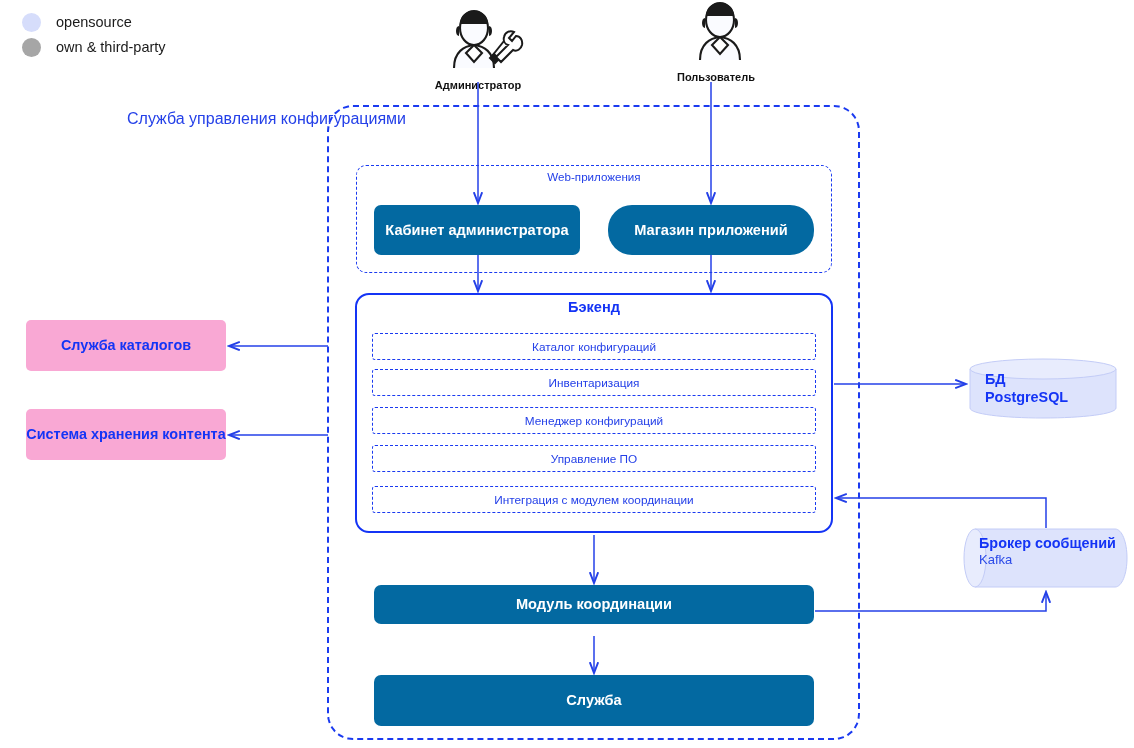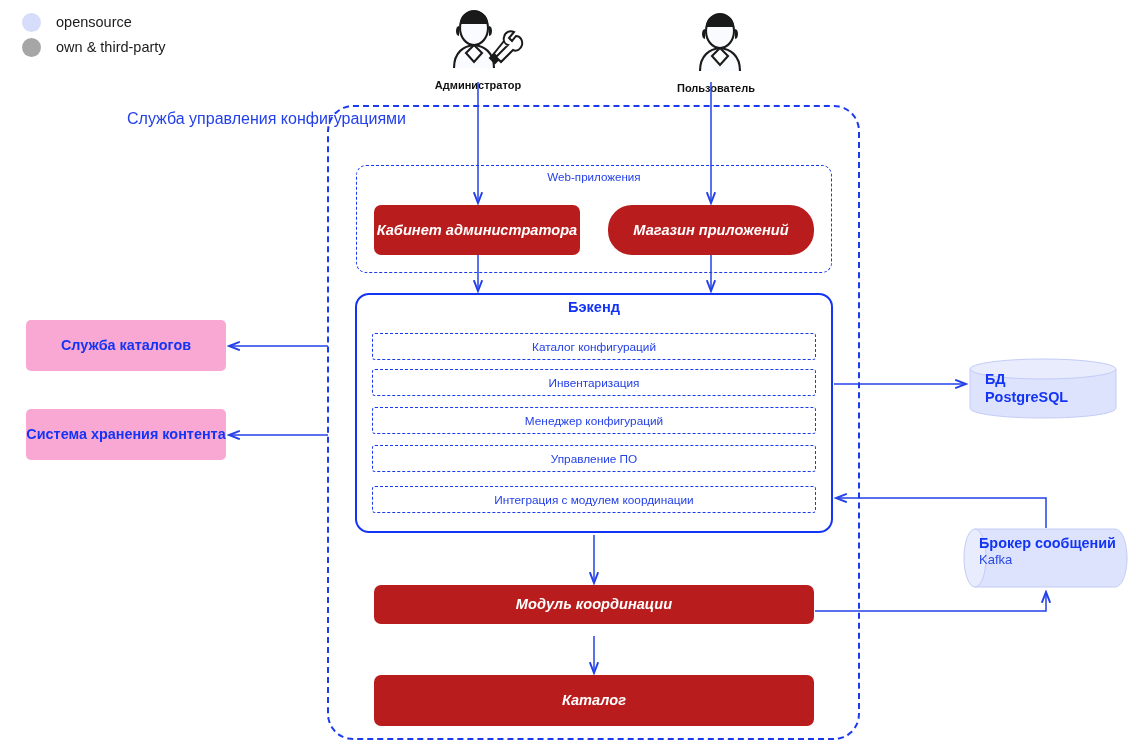--- a/index.html
+++ b/index.html
@@ -19,23 +19,23 @@
   #outer-title{left:0;top:110px;width:533px;text-align:center;
       font-size:16px;color:#2440e8;}
 
   
   #webapps-box{left:356px;top:165px;width:476px;height:108px;
       border:1.6px dashed #1a3af0;border-radius:10px;box-sizing:border-box;}
   #webapps-title{left:356px;top:165px;width:476px;text-align:center;
       padding-top:5px;font-size:11.6px;color:#2440e8;}
 
   
-  .bluebox{background:#b91c1c;border-radius:7px;color:#ffffff;
+  .bluebox{background:#0369a1;border-radius:7px;color:#ffffff;
       display:flex;align-items:center;justify-content:center;text-align:center;
-      font-weight:bold;line-height:1.28;box-sizing:border-box;font-style:italic;}
+      font-weight:bold;line-height:1.28;box-sizing:border-box;}
   #box-admin-cabinet{left:374px;top:205px;width:206px;height:50px;font-size:14.6px;}
   #box-app-store{left:608px;top:205px;width:206px;height:50px;font-size:14.6px;border-radius:24px;}
   #box-coordination{left:374px;top:585px;width:440px;height:39px;font-size:14.6px;}
   #box-agents{left:374px;top:675px;width:440px;height:51px;font-size:14.6px;}
 
   
   #backend-box{left:355px;top:293px;width:478px;height:240px;
       border:2.4px solid #1434f5;border-radius:14px;box-sizing:border-box;}
   #backend-title{left:355px;top:299px;width:478px;text-align:center;
       font-size:14.6px;font-weight:bold;color:#1434f5;}
@@ -60,21 +60,21 @@
   #broker-kafka .cyl-label{top:6px;}
   .cyl-sub{display:block;font-weight:normal;font-size:13px;color:#2b4ae8;}
 
   
   #wires{left:0;top:0;width:1134px;height:748px;pointer-events:none;}
 
   
   .actor{position:absolute;width:120px;text-align:center;}
   .actor-name{font-size:11px;font-weight:bold;color:#111111;margin-top:1px;}
   #actor-admin{left:418px;top:8px;}
-  #actor-user{left:656px;top:11px;}
+  #actor-user{left:656px;top:0;}
 </style>
 </head>
 <body>
 
 <div class="abs" id="legend">
   <div class="legend-row">
     <span class="legend-dot" style="background:#d6ddfb"></span>
     <span class="legend-label">opensource</span>
   </div>
   <div class="legend-row">
@@ -159,21 +159,21 @@
 
 <div class="abs" id="backend-box"></div>
 <div class="abs" id="backend-title">Бэкенд</div>
 <div class="backend-item" style="top:333px">Каталог конфигураций</div>
 <div class="backend-item" style="top:369px">Инвентаризация</div>
 <div class="backend-item" style="top:407px">Менеджер конфигураций</div>
 <div class="backend-item" style="top:445px">Управление ПО</div>
 <div class="backend-item" style="top:486px">Интеграция с модулем координации</div>
 
 <div class="abs bluebox" id="box-coordination">Модуль координации</div>
-<div class="abs bluebox" id="box-agents">Каталог</div>
+<div class="abs bluebox" id="box-agents">Служба</div>
 
 <div class="abs greybox" id="box-directory-service">Служба каталогов</div>
 <div class="abs greybox" id="box-content-storage">Система хранения контента</div>
 
 <div class="abs" id="db-postgres">
   <svg width="148" height="61" viewBox="0 0 148 61" style="position:absolute;left:0;top:0">
     <path d="M1,11 L1,50 C1,56 34,60 74,60 C114,60 147,56 147,50 L147,11 Z" fill="#dde3fc" stroke="#c3ccf7" stroke-width="1"></path>
     <ellipse cx="74" cy="11" rx="73" ry="10" fill="#e8ecfd" stroke="#c3ccf7" stroke-width="1"></ellipse>
   </svg>
   <div class="cyl-label">

